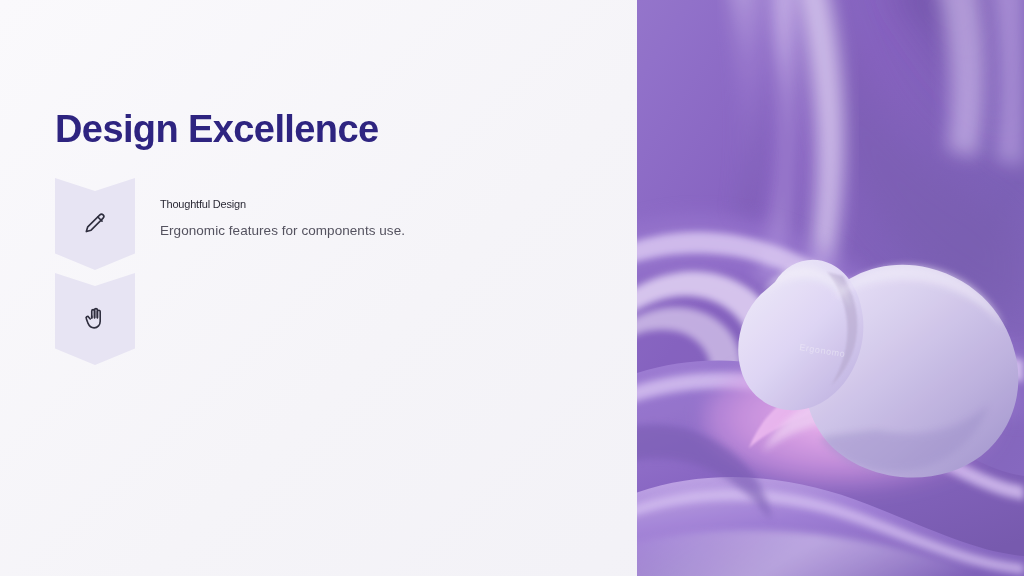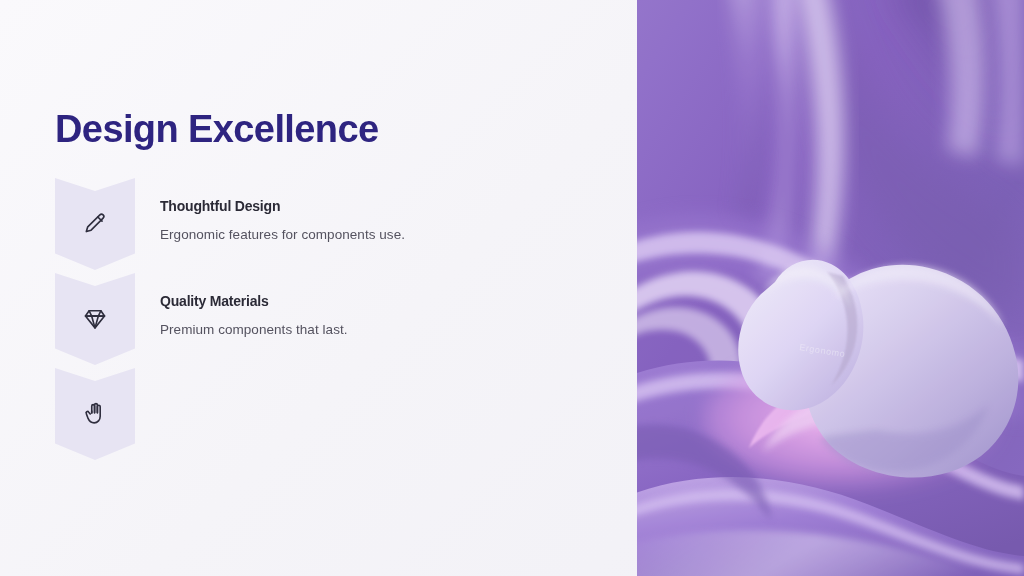--- a/index.html
+++ b/index.html
@@ -63,22 +63,22 @@
   }
   .badge svg { display:block; }
 
   .feature-text {
     position:absolute;
     left:105px;
     top:20px;
     width:410px;
   }
   .feature-title {
-    font-size:14px;
-    font-weight:700;
+    font-size:11px;
+    font-weight:400;
     color:#2b2a36;
     letter-spacing:-0.2px;
     margin-bottom:13px;
   }
   .feature-desc {
     font-size:13.5px;
     font-weight:400;
     color:#54525f;
     letter-spacing:0.05px;
   }
@@ -112,36 +112,20 @@
               <path d="M14.6 5.5l3.9 3.9"></path>
             </svg>
           </span>
         </div>
         <div class="feature-text">
           <div class="feature-title">Thoughtful Design</div>
           <div class="feature-desc">Ergonomic features for components use.</div>
         </div>
       </div>
 
-      <div class="feature-row">
-        <div class="badge">
-          <span>
-            <svg width="26" height="26" viewBox="0 0 24 24" fill="none" stroke="#2f2e3e" stroke-width="1.5" stroke-linecap="round" stroke-linejoin="round">
-              <path d="M3.2 9.3h17.6L12 20.2z"></path>
-              <path d="M6.6 4.4h10.8l3.4 4.9H3.2z"></path>
-              <path d="M6.6 4.4L8.9 9.3 12 20.2 15.1 9.3l2.3-4.9"></path>
-              <path d="M8.9 9.3h6.2"></path>
-            </svg>
-          </span>
-        </div>
-        <div class="feature-text">
-          <div class="feature-title">Quality Materials</div>
-          <div class="feature-desc">Premium components that last.</div>
-        </div>
-      </div>
 
       <div class="feature-row">
         <div class="badge">
           <span>
             <svg width="26" height="26" viewBox="0 0 24 24" fill="none" stroke="#2f2e3e" stroke-width="1.5" stroke-linecap="round" stroke-linejoin="round">
               <path d="M9 11V4.6a1.3 1.3 0 0 1 2.6 0V11"></path>
               <path d="M11.6 10.6V3.7a1.3 1.3 0 0 1 2.6 0v6.9"></path>
               <path d="M14.2 11V5.2a1.3 1.3 0 0 1 2.6 0V14c0 3.4-2.3 6.2-5.6 6.2-3 0-4.6-1.8-5.6-4.1L4 11.7a1.3 1.3 0 0 1 2.2-1.4L7.6 12"></path>
               <path d="M9 11V9.3"></path>
             </svg>

